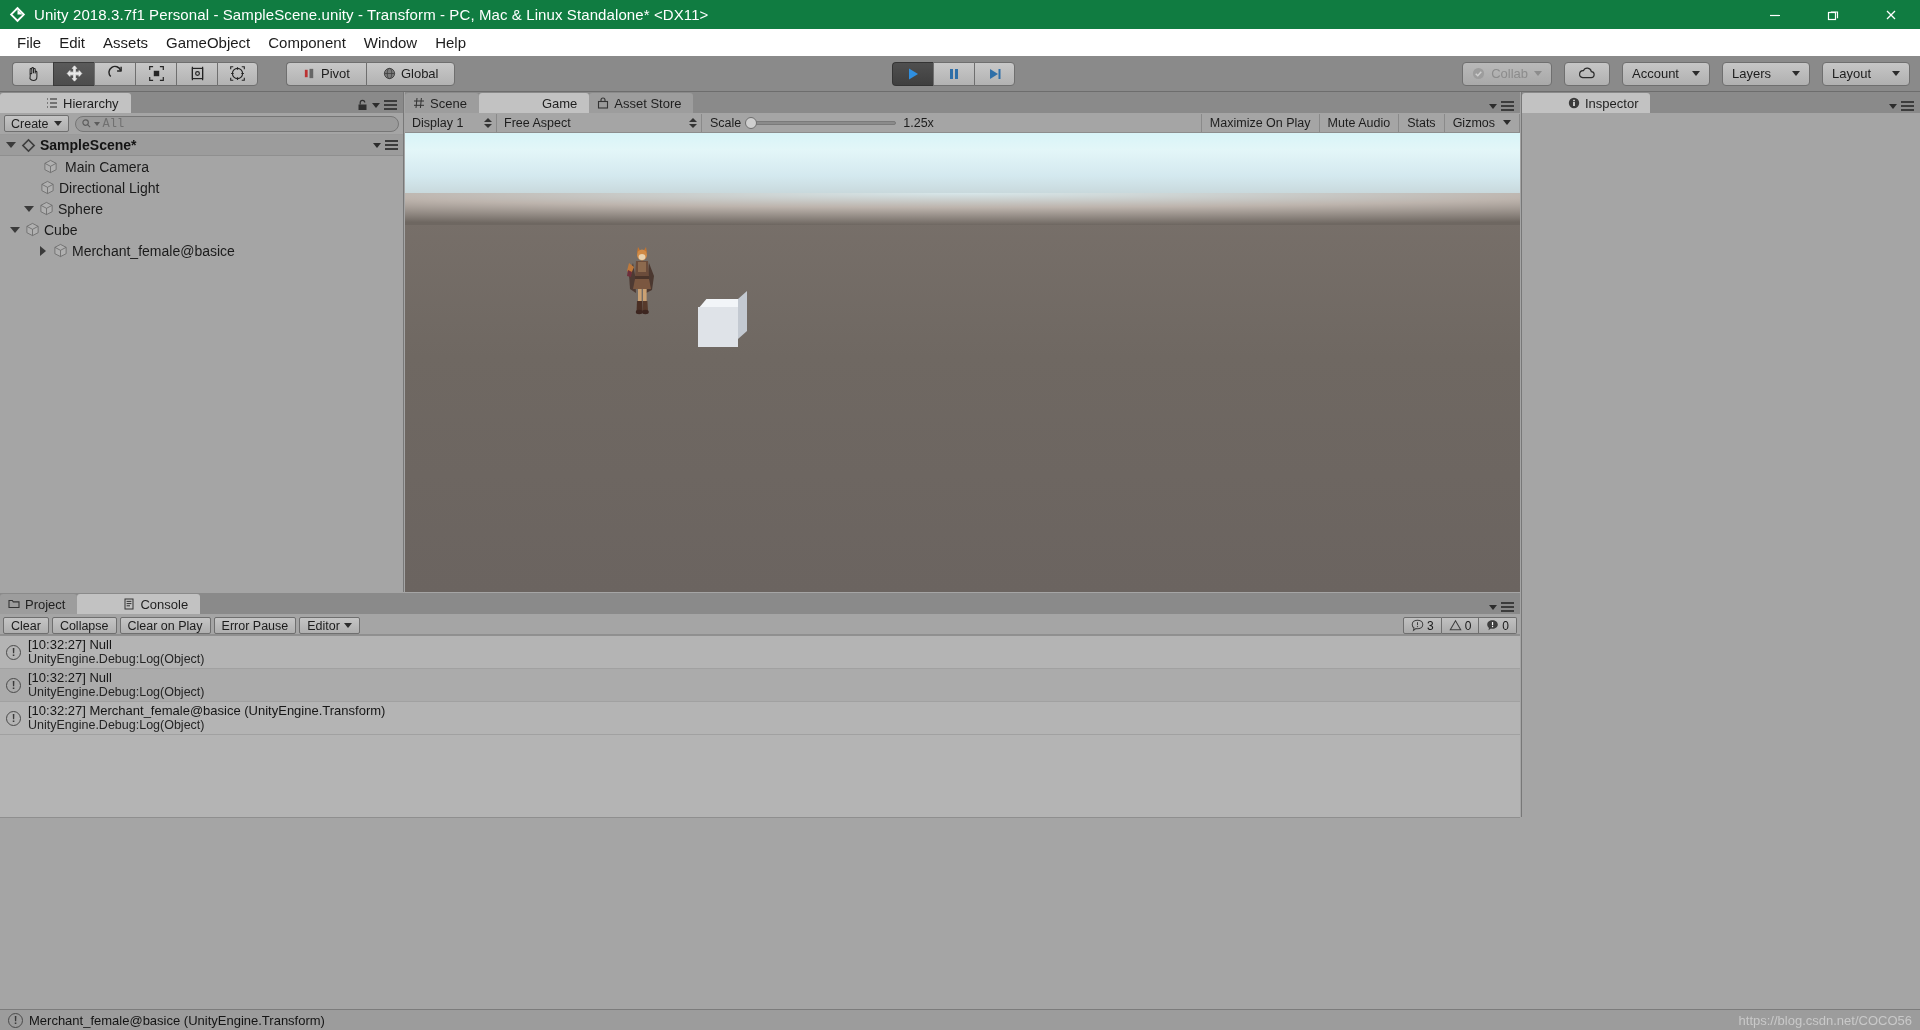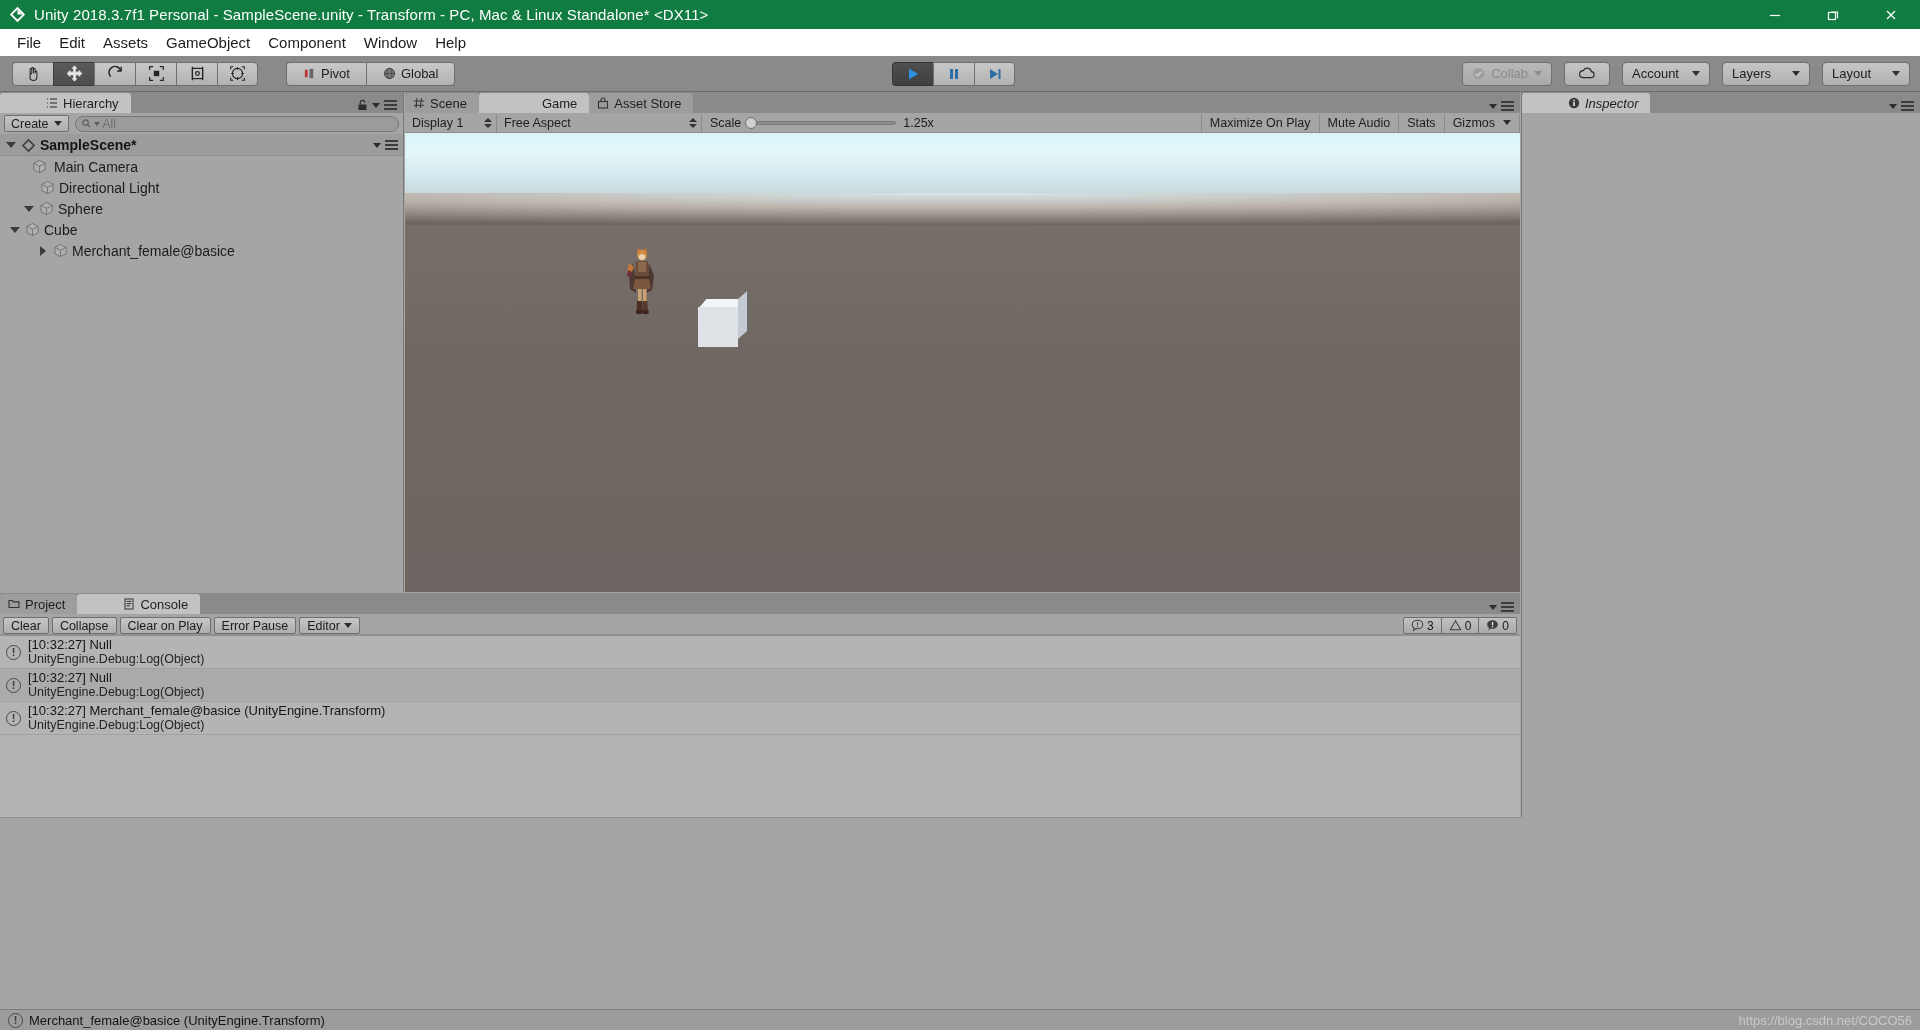--- a/index.html
+++ b/index.html
@@ -124,21 +124,21 @@
   }
   .create-btn {
     height: 17px; padding: 0 6px; font-size: 12.5px; color: #1d1d1d;
     background: linear-gradient(#c4c4c4,#aeaeae); border: 1px solid #6f6f6f;
     border-radius: 2px; display: flex; align-items: center; gap: 5px;
   }
   .search-pill {
     flex: 1; height: 16px; border-radius: 9px;
     background: #9b9b9b; border: 1px solid #767676;
     display: flex; align-items: center; padding: 0 6px; gap: 3px;
-    font-size: 12px; color: #707070;
+    font-size: 12px; color: #707070; font-family: Liberation Mono, monospace;
   }
   .scene-row {
     height: 21px; background: #9c9c9c; display: flex; align-items: center;
     padding-left: 4px; gap: 4px; font-size: 14px; font-weight: bold; color: #141414;
     border-bottom: 1px solid #8f8f8f;
   }
   .scene-row .tabstrip-right { padding-right: 5px; padding-bottom: 0; }
   .h-list { flex: 1; overflow: hidden; }
   .h-row {
     height: 21px; display: flex; align-items: center; gap: 4px;
@@ -214,21 +214,21 @@
   }
   .cube-side {
     position:absolute; left:40px; top:0px; width:9px; height:40px;
     background:#c3c9d1; transform: skewY(-42deg); transform-origin: top left;
   }
   .char { position: absolute; left: 220px; top: 112px; width: 34px; height: 72px; }
 
   
   .inspector {
     position: absolute; left: 1521px; top: 92px; width: 399px; height: 725px;
-    background: #a5a5a5; border-left: 1px solid #787878; font-style: italic;
+    background: #a5a5a5; border-left: 1px solid #787878;
   }
   .insp-body { position: absolute; inset: 21px 0 0 0; background: #a5a5a5; }
 
   
   .console {
     position: absolute; left: 0; top: 593px; width: 1520px; height: 224px;
     background: #a5a5a5; display: flex; flex-direction: column;
   }
   .c-toolbar {
     height: 21px; background: #a5a5a5; display: flex; align-items: flex-end;
@@ -534,21 +534,21 @@
         <span class="caret"></span>
         <span class="hamb">
             <i></i>
             <i></i>
             <i></i>
           </span>
       </div>
     </div>
 
     <div class="h-list">
-      <div class="h-row" style="padding-left:12px;gap:7px;">
+      <div class="h-row" style="padding-left:23px;gap:7px;">
         <span class="tri blank">
             <i></i>
           </span>
         <span class="ico gobj-icon">
           <svg width="15" height="15" viewBox="0 0 16 16">
               <polygon points="8,1.5 14,4.6 14,11.4 8,14.5 2,11.4 2,4.6" fill="#b0b0b0" stroke="#6b6b6b" stroke-width=".9"></polygon>
               <polyline points="2,4.6 8,7.8 14,4.6" fill="none" stroke="#6b6b6b" stroke-width=".9"></polyline>
               <line x1="8" y1="7.8" x2="8" y2="14.5" stroke="#6b6b6b" stroke-width=".9"></line>
             </svg>
         </span>

